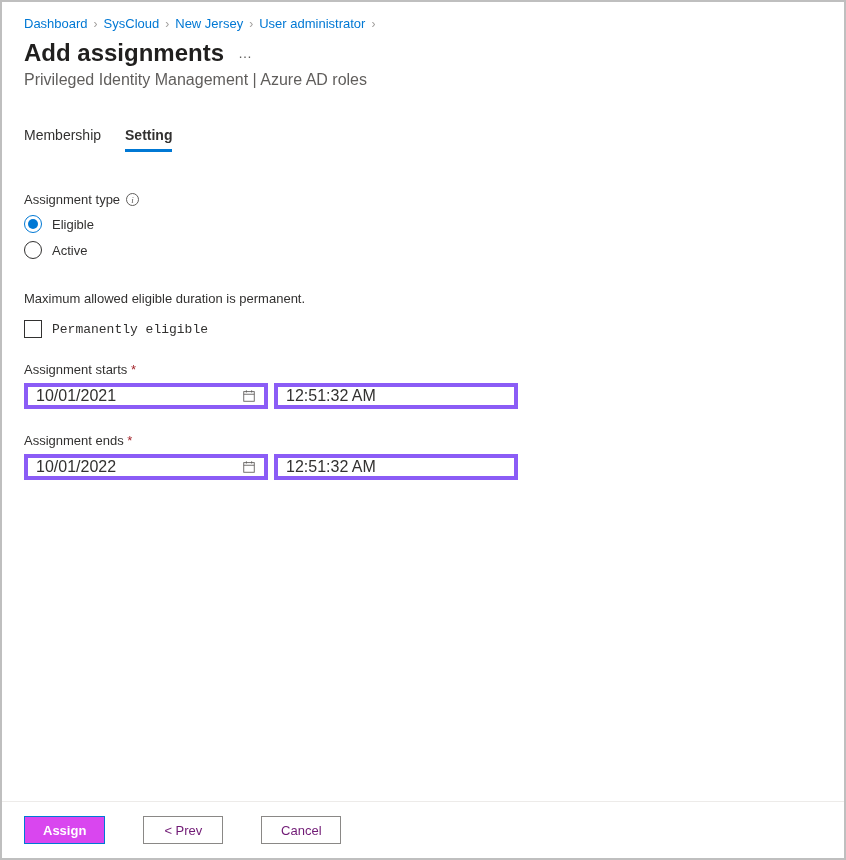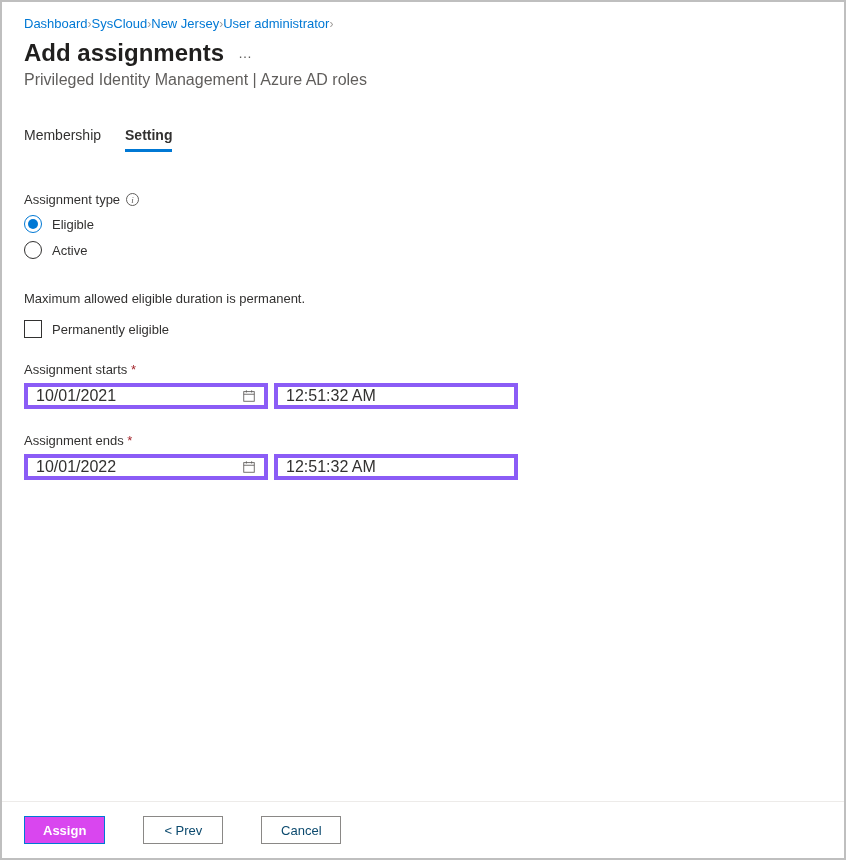--- a/index.html
+++ b/index.html
@@ -16,20 +16,21 @@
     }
     .content {
       padding: 14px 22px 0 22px;
     }
     .breadcrumb {
       font-size: 13px;
       color: #605e5c;
       display: flex;
       align-items: center;
       flex-wrap: wrap;
+      gap: 6px;
       margin-bottom: 8px;
     }
     .breadcrumb a {
       color: #0078d4;
       text-decoration: none;
       cursor: pointer;
     }
     .breadcrumb .sep {
       color: #a19f9d;
       font-size: 12px;
@@ -127,20 +128,21 @@
       font-size: 13px;
       color: #323130;
       margin-top: 32px;
       margin-bottom: 14px;
     }
     .checkbox-row {
       display: flex;
       align-items: center;
       gap: 10px;
       cursor: pointer;
+      font-family: Liberation Mono, monospace;
     }
     .checkbox {
       width: 18px;
       height: 18px;
       border: 1px solid #323130;
       background: #fff;
       flex-shrink: 0;
     }
     .datetime-group {
       margin-top: 24px;
@@ -193,21 +195,21 @@
       align-items: center;
       background: #fff;
     }
     .btn {
       height: 28px;
       padding: 0 18px;
       font-size: 13px;
       font-family: inherit;
       border: 1px solid #8a8886;
       background: #fff;
-      color: #0c4a6e;
+      color: #701a75;
       cursor: pointer;
       min-width: 80px;
     }
     .btn.primary {
       background: #d946ef;
       border-color: #0078d4;
       color: #fff;
       font-weight: 600;
       text-align: right;
     }

